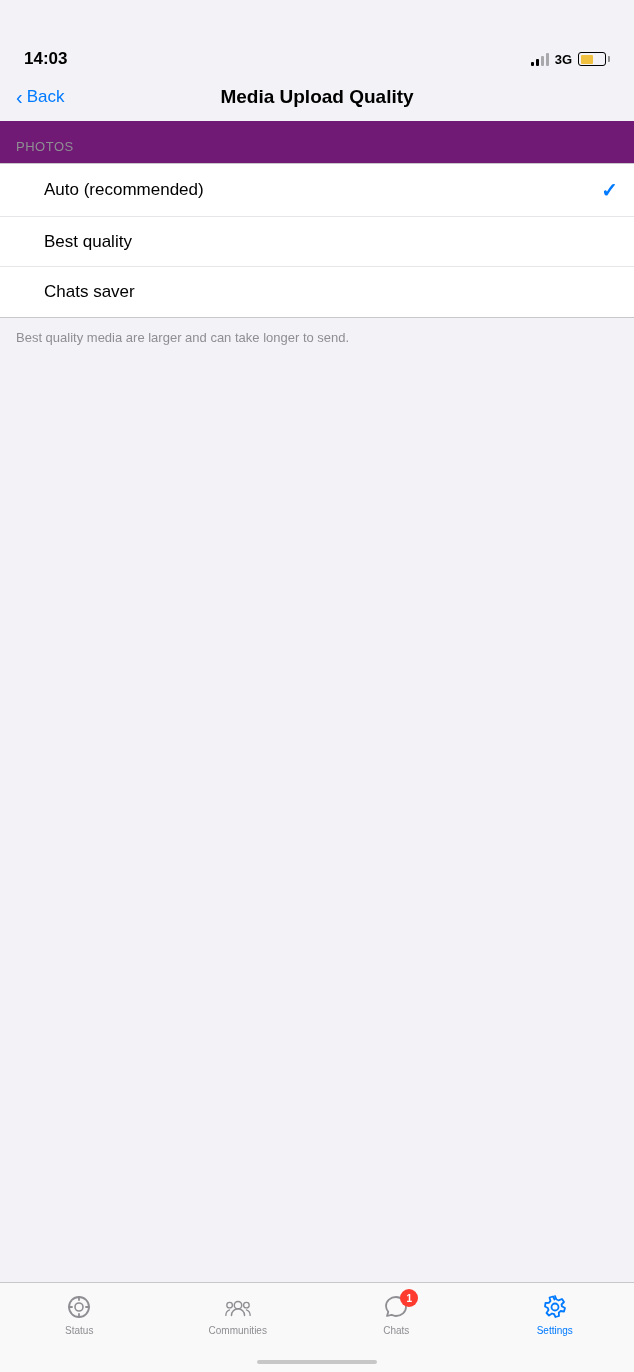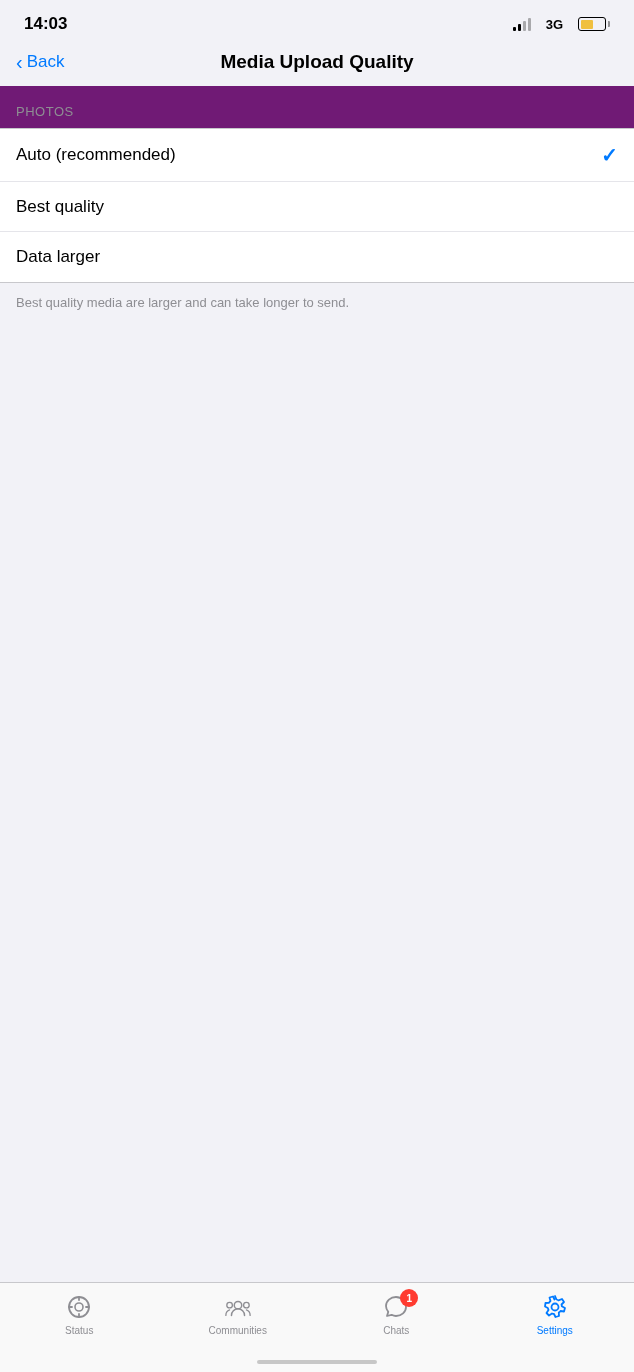--- a/index.html
+++ b/index.html
@@ -14,32 +14,33 @@
       overflow-x: hidden;
     }
 
     
     .status-bar {
       display: flex;
       justify-content: space-between;
       align-items: center;
       padding: 14px 24px 8px 24px;
       background: #f2f2f7;
+      margin-top: 35px;
     }
 
     .status-time {
       font-size: 17px;
       font-weight: 600;
       color: #000;
     }
 
     .status-icons {
       display: flex;
       align-items: center;
-      gap: 15px;
+      gap: 6px;
     }
 
     .signal-bars {
       display: flex;
       align-items: flex-end;
       gap: 2px;
       height: 14px;
     }
 
     .signal-bar {
@@ -160,20 +161,21 @@
       min-height: 50px;
     }
 
     .option-row:last-child {
       border-bottom: none;
     }
 
     .option-label {
       font-size: 17px;
       color: #000;
+      margin-left: 28px;
     }
 
     .checkmark {
       color: #007aff;
       font-size: 20px;
       font-weight: 600;
     }
 
     
     .footer-note {
@@ -300,21 +302,21 @@
 
 <div class="options-list">
   <div class="option-row">
     <span class="option-label">Auto (recommended)</span>
     <span class="checkmark">✓</span>
   </div>
   <div class="option-row">
     <span class="option-label">Best quality</span>
   </div>
   <div class="option-row">
-    <span class="option-label">Data larger</span>
+    <span class="option-label">Chats saver</span>
   </div>
 </div>
 
 <div class="footer-note">
   <span class="footer-text">Best quality media are larger and can take longer to send.</span>
 </div>
 
 <div class="tab-bar">
 
   <div class="tab-item">

